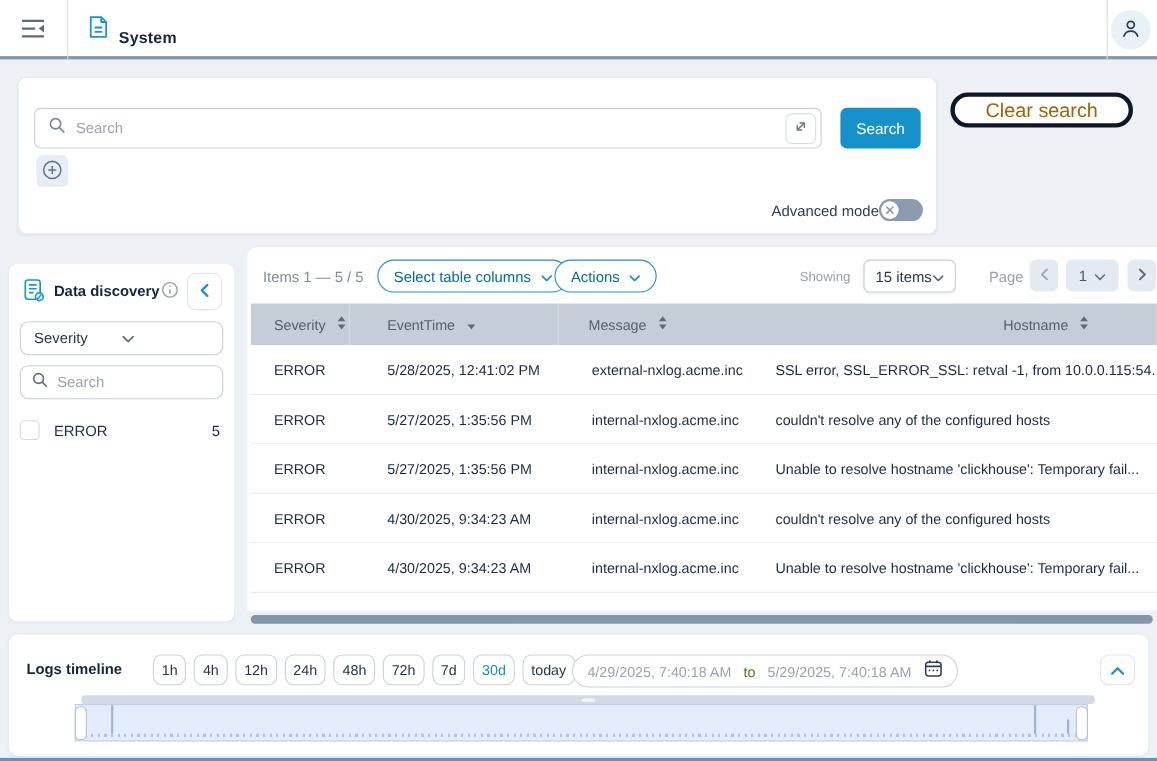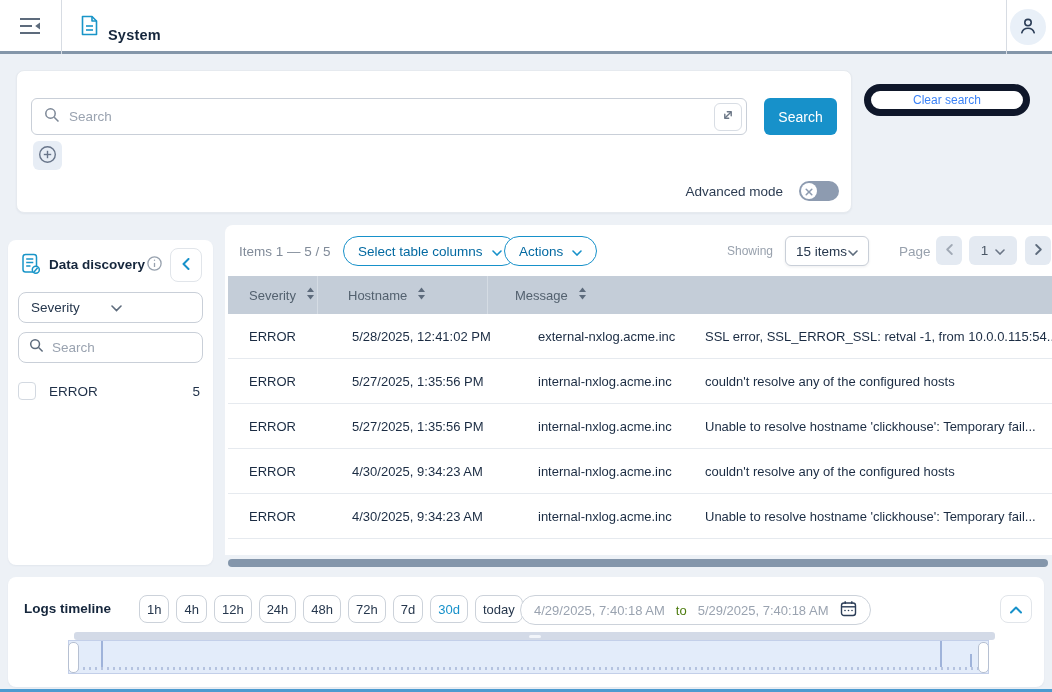--- a/index.html
+++ b/index.html
@@ -20,25 +20,25 @@
   .avatar-btn{ position:absolute; left:1010px; top:9px; width:36px; height:36px; border-radius:50%; background:#e9f0f8; border:none; display:flex; align-items:center; justify-content:center; cursor:pointer; }
 
   
   .search-card{ position:absolute; left:16px; top:70px; width:836px; height:143px; background:#fff; border:1px solid #e6eaef; border-radius:8px; box-shadow:0 1px 2px rgba(20,40,70,.05); }
   .search-wrap{ position:absolute; left:14px; top:27px; width:716px; height:37px; border:1px solid #c9cfd8; border-radius:6px; background:#fff; display:flex; align-items:center; gap:9px; padding:0 4px 0 12px; }
   .search-wrap input{ flex:1; border:none; outline:none; background:transparent; font-size:13.5px; color:#26374d; font-family:inherit; min-width:0; }
   input::placeholder{ color:#9aa3b0; }
   .expand-btn{ width:28px; height:28px; border:1px solid #d8dde4; border-radius:6px; background:#fff; display:flex; align-items:center; justify-content:center; cursor:pointer; flex:none; }
   .search-btn{ position:absolute; left:747px; top:27px; width:73px; height:37px; background:#1791ca; border:none; border-radius:6px; color:#fff; font-size:14px; cursor:pointer; }
   .add-btn{ position:absolute; left:16px; top:70px; width:29px; height:29px; background:#e7edf5; border:none; border-radius:6px; display:flex; align-items:center; justify-content:center; cursor:pointer; }
-  .adv-row{ position:absolute; right:12px; top:110px; display:flex; align-items:center; gap:16px; }
+  .adv-row{ position:absolute; right:12px; top:110px; display:flex; align-items:center; gap:0; }
   .adv-label{ font-size:13.5px; color:#2c3c52; }
   .toggle{ position:relative; width:40px; height:20px; background:#8d9bb0; border-radius:10px; cursor:pointer; }
   .toggle .knob{ position:absolute; left:2px; top:2px; width:16px; height:16px; background:#fff; border-radius:50%; display:flex; align-items:center; justify-content:center; }
-  .clear-btn{ position:absolute; left:864px; top:84px; width:166px; height:32px; background:#fff; border:7px solid #0f172a; border-radius:16px; color:#3b82f6; font-size:12px; cursor:pointer; }
+  .clear-btn{ position:absolute; left:864px; top:84px; width:166px; height:32px; background:#fff; border:4px solid #0f172a; border-radius:16px; color:#a16207; font-size:18px; cursor:pointer; }
 
   
   .sidebar{ position:absolute; left:8px; top:240px; width:205px; height:325px; background:#fff; border-radius:8px; box-shadow:0 1px 2px rgba(20,40,70,.05); }
   .sb-icon{ position:absolute; left:13px; top:13px; }
   .sb-title{ position:absolute; left:41px; top:17px; font-size:13.5px; font-weight:bold; color:#15263c; }
   .info-btn{ position:absolute; left:139px; top:16px; background:none; border:none; cursor:pointer; padding:0; }
   .collapse-btn{ position:absolute; right:11px; top:8px; width:32px; height:34px; background:#fff; border:1px solid #e1e5ea; border-radius:8px; display:flex; align-items:center; justify-content:center; cursor:pointer; }
   .sb-select{ position:absolute; left:10px; top:52px; width:185px; height:31px; border:1px solid #c9cfd8; border-radius:8px; background:#fff; display:flex; align-items:center; padding:0 12px; cursor:pointer; }
   .sb-select span{ flex:1; font-size:13.5px; color:#26374d; }
   .sb-search{ position:absolute; left:10px; top:92px; width:185px; height:31px; border:1px solid #c9cfd8; border-radius:8px; background:#fff; display:flex; align-items:center; gap:8px; padding:0 10px; }
@@ -263,29 +263,35 @@
     </button>
 
     <div class="thead">
       <div class="th col-sev">
         <span>Severity</span>
         <span><svg width="9" height="13" viewBox="0 0 9 13" fill="#5d6b7c">
               <polygon points="4.5,0.5 8,5 1,5"></polygon>
               <polygon points="4.5,12.5 8,8 1,8"></polygon>
             </svg></span>
       </div>
-      <div class="th col-host">
-        <span>Hostname</span>
+      <div class="th col-time">
+        <span>EventTime</span>
+        <span><svg width="9" height="13" viewBox="0 0 9 13" fill="#5d6b7c">
+              <polygon points="4.5,12.5 8,8 1,8"></polygon>
+            </svg></span>
+      </div>
+      <div class="th col-msg">
+        <span>Message</span>
         <span><svg width="9" height="13" viewBox="0 0 9 13" fill="#5d6b7c">
               <polygon points="4.5,0.5 8,5 1,5"></polygon>
               <polygon points="4.5,12.5 8,8 1,8"></polygon>
             </svg></span>
       </div>
-      <div class="th col-msg">
-        <span>Message</span>
+      <div class="th col-host">
+        <span>Hostname</span>
         <span><svg width="9" height="13" viewBox="0 0 9 13" fill="#5d6b7c">
               <polygon points="4.5,0.5 8,5 1,5"></polygon>
               <polygon points="4.5,12.5 8,8 1,8"></polygon>
             </svg></span>
       </div>
     </div>
 
     <div class="trow" style="top:89px;">
       <span class="td col-sev">ERROR</span>
       <span class="td col-time">5/28/2025, 12:41:02 PM</span>

